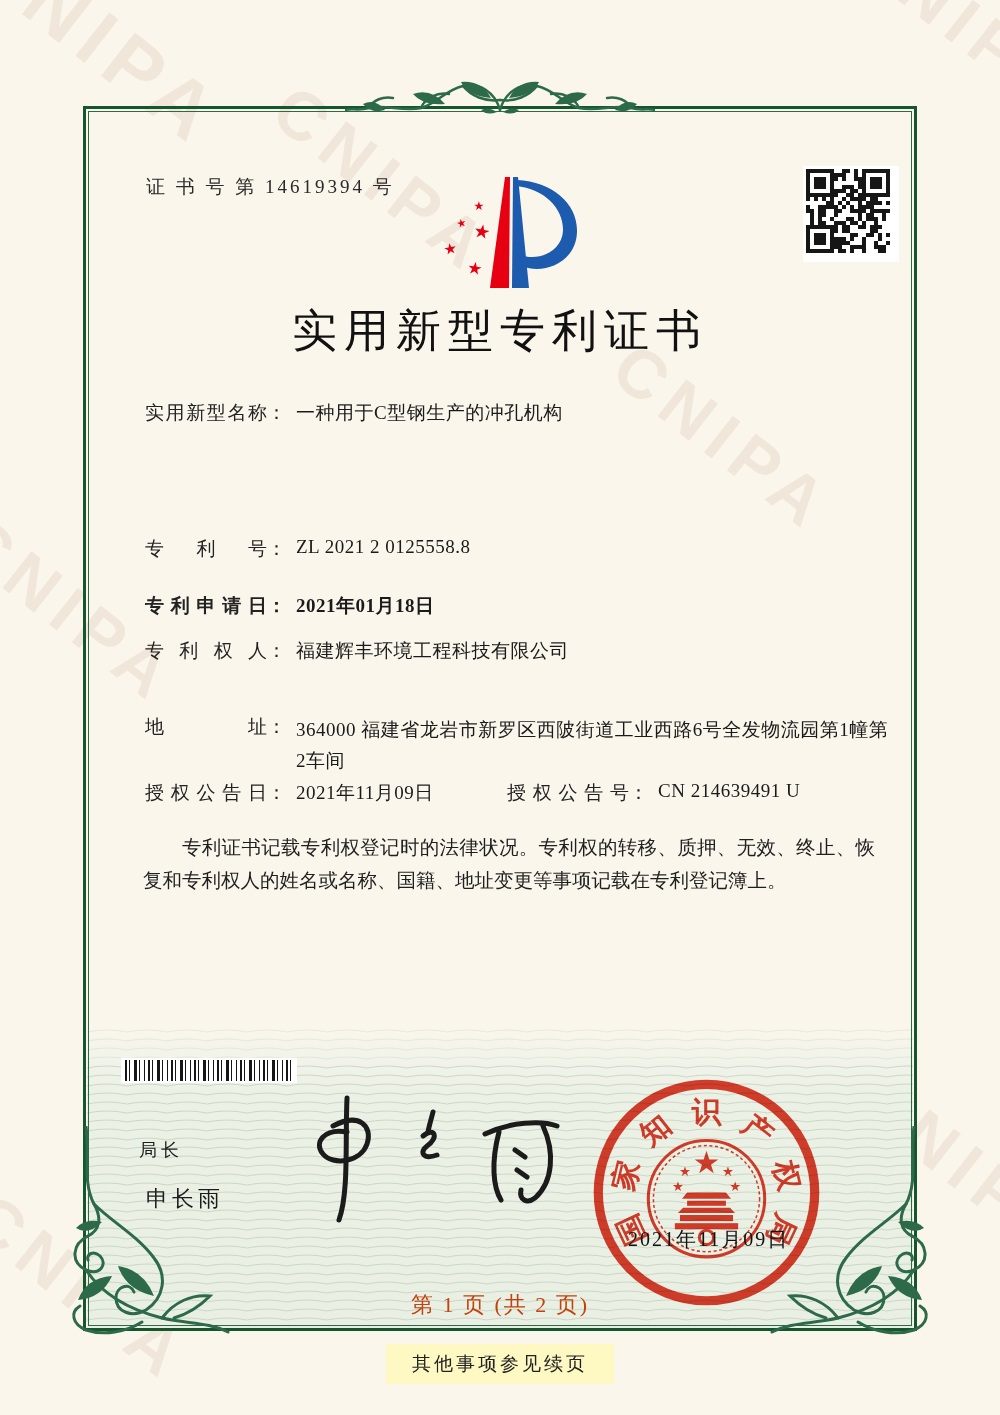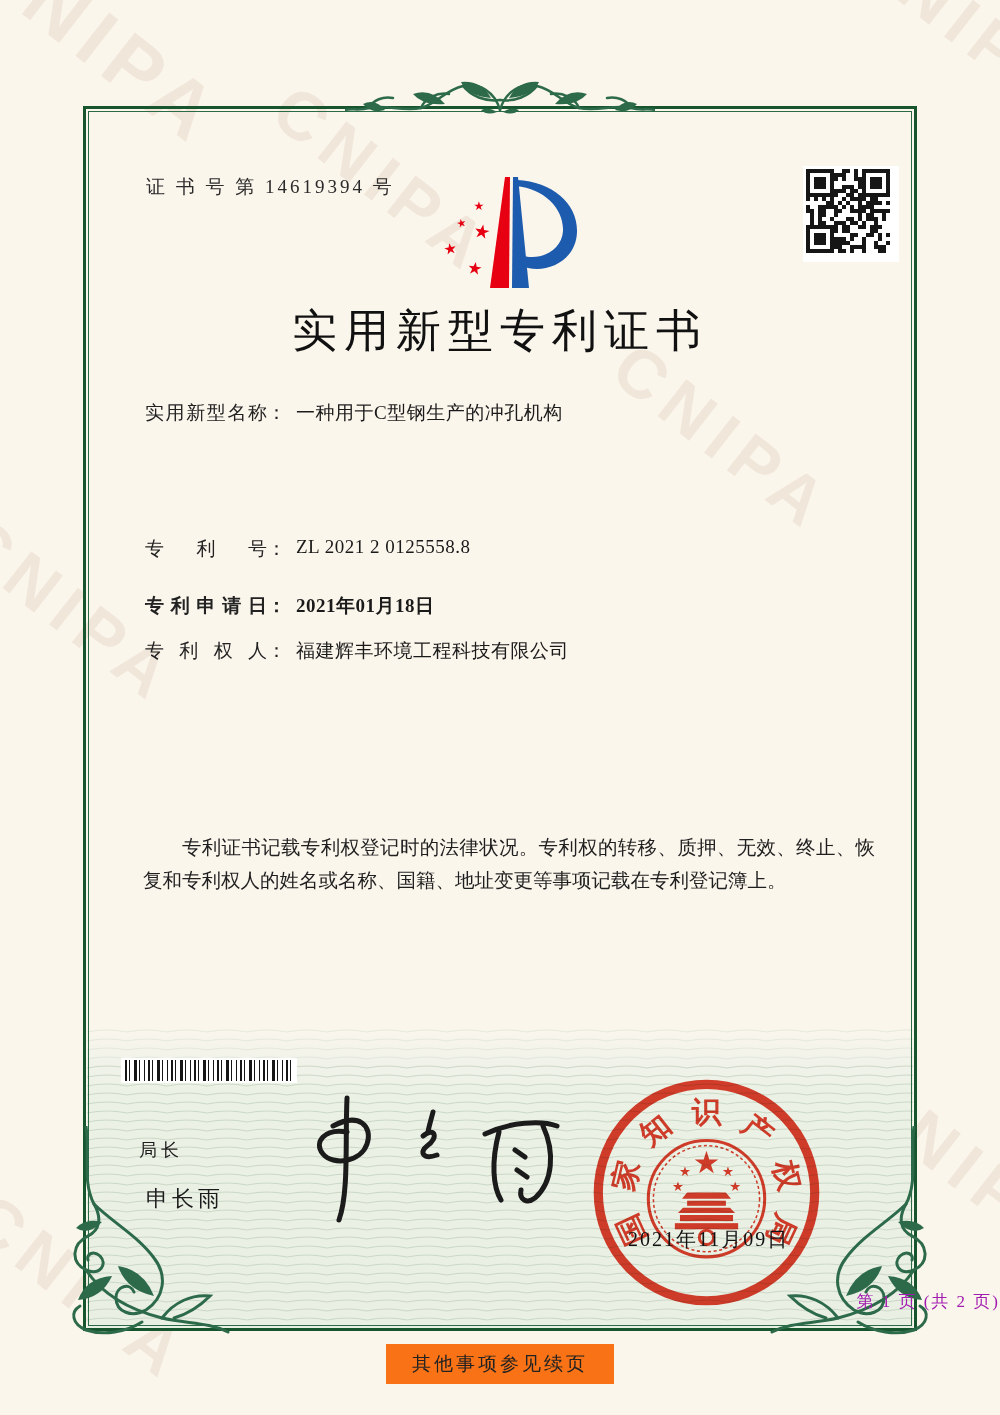--- a/index.html
+++ b/index.html
@@ -86,28 +86,28 @@
   .commissioner-name{position:absolute; left:146px; top:1184px; font-size:22px; letter-spacing:4px; z-index:4;}
   .signature{position:absolute; left:295px; top:1092px; z-index:4;}
   .seal{position:absolute; left:584px; top:1068px; z-index:5; mix-blend-mode:multiply; opacity:0.92;}
   .seal-char{
     font-size:29px; fill:#df2f1c; font-weight:bold;
     text-anchor:middle; dominant-baseline:central;
     font-family:"Liberation Serif","DejaVu Serif",serif;
   }
   .seal-date{position:absolute; left:628px; top:1226px; font-size:20px; letter-spacing:2px; color:#111; z-index:6;}
   .page-indicator{
-    position:absolute; left:0; top:1290px; width:100%; text-align:right; z-index:4;
-    font-size:17px; letter-spacing:2px; color:#a21caf;
+    position:absolute; left:0; top:1290px; width:100%; text-align:center; z-index:4;
+    font-size:22px; letter-spacing:2px; color:#c2410c;
   }
   .continuation{
     position:absolute; left:0; top:1344px; width:100%; text-align:center; z-index:4;
   }
   .continuation span{
-    display:inline-block; background:#f97316; padding:7px 26px;
+    display:inline-block; background:#fef9c3; padding:7px 26px;
     font-size:19px; letter-spacing:3px; color:#222;
   }
 </style>
 </head>
 <body>
 
 <div class="page">
 
   <div class="wm wm1">CNIPA</div>
   <div class="wm wm2">CNIPA</div>
@@ -382,20 +382,29 @@
   </div>
   <div class="field-row row-patno">
     <span class="flabel">专利号</span><span class="fcolon">：</span><span class="fvalue">ZL 2021 2 0125558.8</span>
   </div>
   <div class="field-row row-filing">
     <span class="flabel">专利申请日</span><span class="fcolon">：</span><span class="fvalue">2021年01月18日</span>
   </div>
   <div class="field-row row-patentee">
     <span class="flabel">专利权人</span><span class="fcolon">：</span><span class="fvalue">福建辉丰环境工程科技有限公司</span>
   </div>
+  <div class="field-row row-address">
+    <span class="flabel">地址</span><span class="fcolon">：</span><span class="fvalue wrap">364000 福建省龙岩市新罗区西陂街道工业西路6号全发物流园第1幢第2车间</span>
+  </div>
+  <div class="field-row row-grant">
+    <span class="flabel">授权公告日</span><span class="fcolon">：</span><span class="fvalue">2021年11月09日</span>
+    <span class="grant-no">
+      <span class="flabel">授权公告号</span><span class="fcolon">：</span><span class="fvalue">CN 214639491 U</span>
+    </span>
+  </div>
 
   <div class="body-text">
     <p>专利证书记载专利权登记时的法律状况。专利权的转移、质押、无效、终止、恢复和专利权人的姓名或名称、国籍、地址变更等事项记载在专利登记簿上。</p>
   </div>
 
   <div class="barcode">
     <div class="barcode-bars"></div>
   </div>
 
   <div class="commissioner-label">局长</div>

